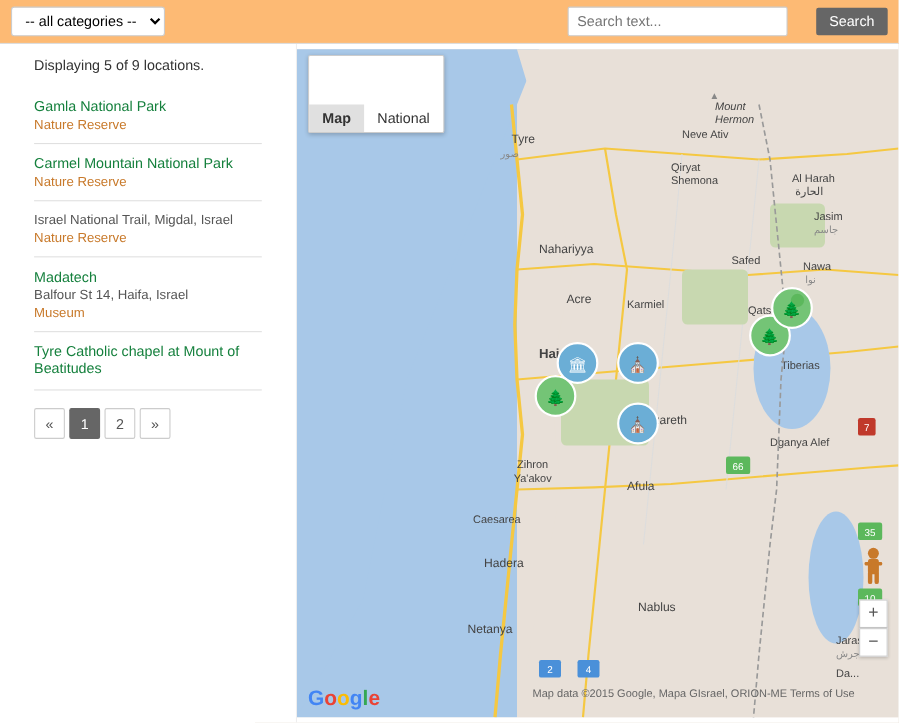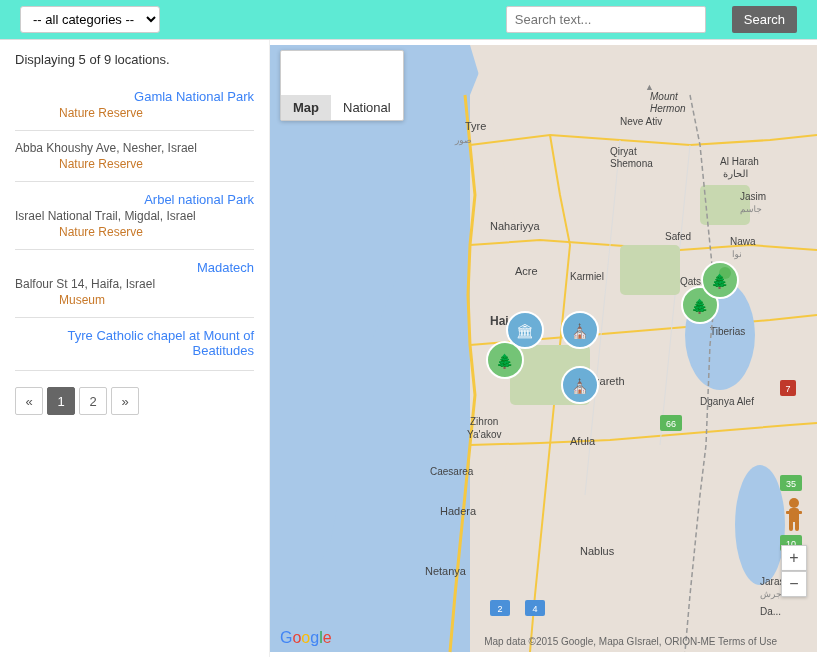--- a/index.html
+++ b/index.html
@@ -3,34 +3,35 @@
   <meta charset="utf-8">
   <style>
     * { box-sizing: border-box; margin: 0; padding: 0; }
     body { font-family: Arial, sans-serif; font-size: 13px; background: #fff; width: 817px; height: 657px; overflow: hidden; display: flex; flex-direction: column; }
 
     
     .header-bar {
       display: flex;
       align-items: center;
       justify-content: space-between;
-      padding: 6px 20px;
-      background: #5eead4;
+      padding: 6px 10px;
+      background: #fdba74;
       border-bottom: 1px solid #ddd;
     }
     .category-select {
       padding: 4px 8px;
       border: 1px solid #ccc;
       border-radius: 3px;
       background: #fff;
       font-size: 13px;
       cursor: pointer;
     }
     .search-area {
       display: flex;
+      align-items: center;
       gap: 4px;
     }
     .search-input {
       width: 200px;
       padding: 5px 8px;
       border: 1px solid #ccc;
       border-radius: 2px;
       font-size: 13px;
       color: #999;
     }
@@ -49,52 +50,50 @@
     .main-content {
       display: flex;
       flex: 1;
       overflow: hidden;
     }
 
     
     .sidebar {
       width: 270px;
       min-width: 270px;
-      padding: 12px 15px;
+      padding: 12px 31px;
       overflow-y: auto;
       border-right: 1px solid #eee;
     }
     .display-count {
       font-size: 13px;
       color: #333;
       margin-bottom: 12px;
     }
     .location-item {
       padding: 10px 0;
       border-bottom: 1px solid #e0e0e0;
     }
     .location-name {
-      color: #3b82f6;
+      color: #15803d;
       font-size: 13px;
       font-weight: normal;
       text-decoration: none;
       display: block;
       margin-bottom: 2px;
       cursor: pointer;
-      text-align: right;
     }
     .location-address {
       color: #555;
       font-size: 12px;
       margin-bottom: 2px;
     }
     .location-category {
       color: #c8792a;
       font-size: 12px;
-      margin-left: 44px;
     }
 
     
     .pagination {
       display: flex;
       align-items: center;
       gap: 4px;
       margin-top: 16px;
     }
     .page-btn {
@@ -188,35 +187,35 @@
       height: 40px;
       z-index: 10;
       cursor: pointer;
     }
 
     
     .google-logo {
       position: absolute;
       bottom: 10px;
       left: 10px;
-      font-size: 16px;
+      font-size: 19px;
       color: #4285f4;
-      font-weight: normal;
+      font-weight: bold;
       z-index: 10;
     }
     .google-logo span:nth-child(1) { color: #4285f4; }
     .google-logo span:nth-child(2) { color: #ea4335; }
     .google-logo span:nth-child(3) { color: #fbbc05; }
     .google-logo span:nth-child(4) { color: #4285f4; }
     .google-logo span:nth-child(5) { color: #34a853; }
     .google-logo span:nth-child(6) { color: #ea4335; }
 
     .map-attribution {
       position: absolute;
-      bottom: 10px;
+      bottom: 20px;
       right: 40px;
       font-size: 10px;
       color: #666;
       z-index: 10;
     }
   </style>
 </head>
 <body>
 
 <div class="header-bar">
@@ -233,25 +232,24 @@
 
   <div class="sidebar">
     <div class="display-count">Displaying 5 of 9 locations.</div>
 
     <div id="location-list">
         <div class="location-item">
           <a class="location-name">Gamla National Park</a>
           <div class="location-category">Nature Reserve</div>
         </div>
         <div class="location-item">
-          <div class="location-address">Abba Khoushy Ave, Nesher, Israel</div>
+          <a class="location-name">Carmel Mountain National Park</a>
           <div class="location-category">Nature Reserve</div>
         </div>
         <div class="location-item">
-          <a class="location-name">Arbel national Park</a>
           <div class="location-address">Israel National Trail, Migdal, Israel</div>
           <div class="location-category">Nature Reserve</div>
         </div>
         <div class="location-item">
           <a class="location-name">Madatech</a>
           <div class="location-address">Balfour St 14, Haifa, Israel</div>
           <div class="location-category">Museum</div>
         </div>
         <div class="location-item">
           <a class="location-name">Tyre Catholic chapel at Mount of Beatitudes</a>

